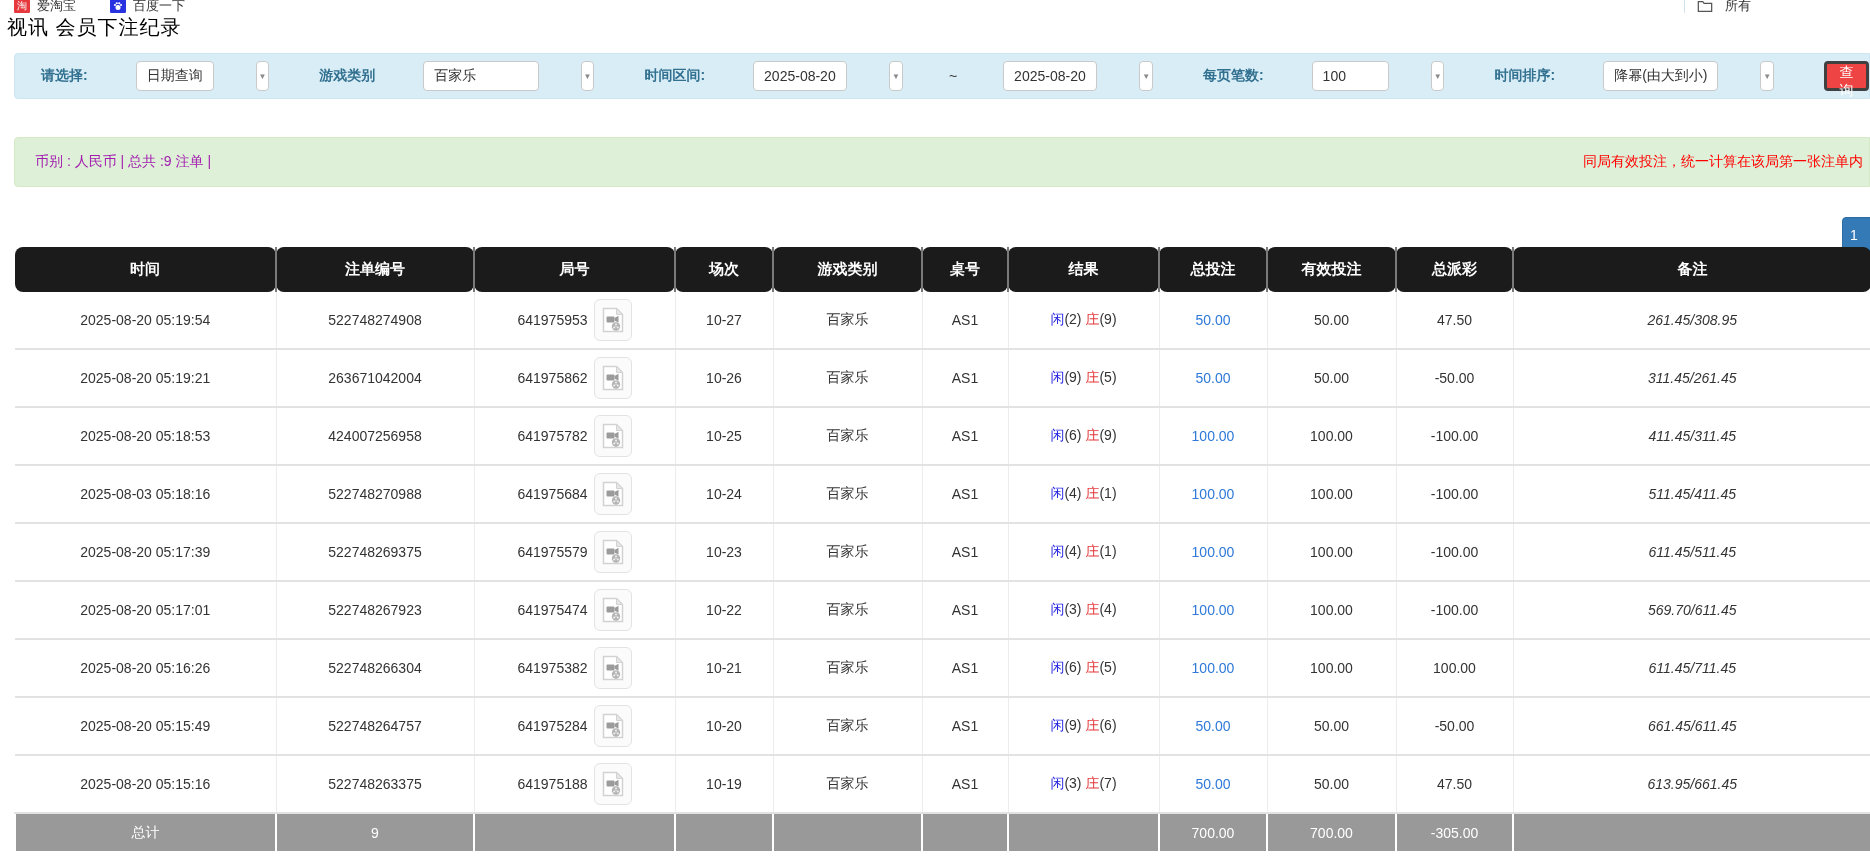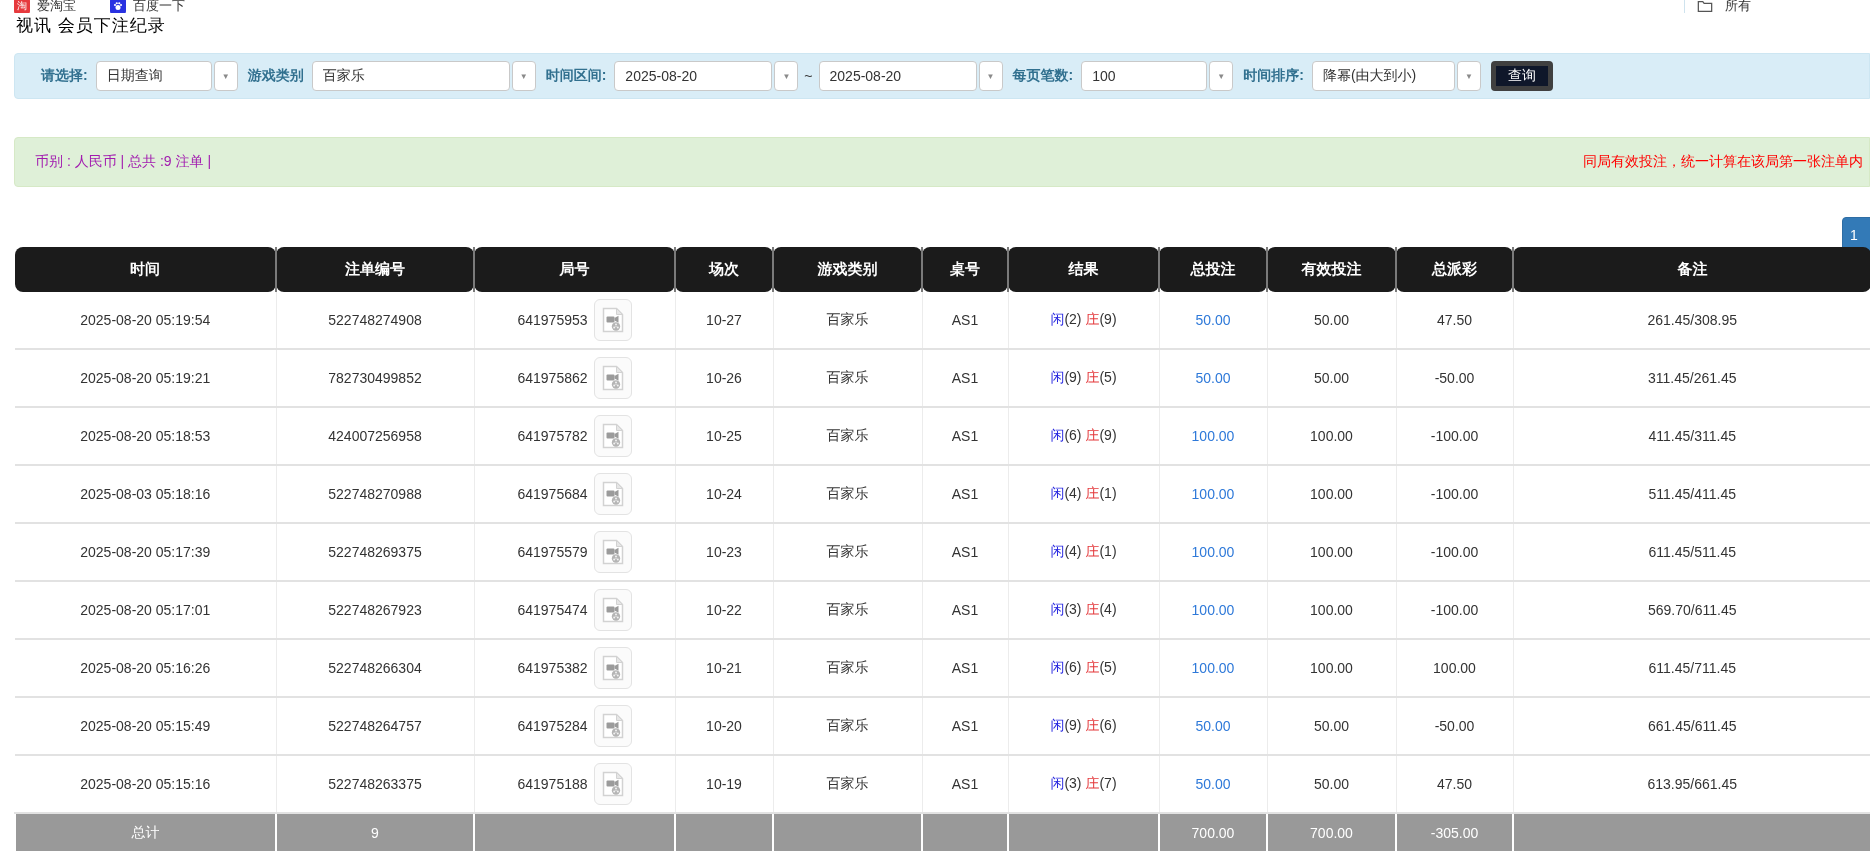--- a/index.html
+++ b/index.html
@@ -11,53 +11,53 @@
   .bookmarks { position:absolute; top:0; left:0; right:0; height:13px; background:#fff; overflow:hidden; }
   .bm-inner { display:flex; align-items:center; height:26px; transform:translateY(-7px); padding-left:14px; gap:34px; }
   .bm-item { display:flex; align-items:center; gap:7px; font-size:13px; color:#333; }
   .favicon { width:16px; height:16px; border-radius:3px; display:flex; align-items:center; justify-content:center; color:#fff; font-size:10px; line-height:1; flex:0 0 auto; }
   .fav-taobao { background:#e6393d; }
   .fav-baidu  { background:#2932e1; }
   .bm-right { position:absolute; left:1684px; top:0; display:flex; align-items:center; gap:12px; height:26px; transform:translateY(-7px); }
   .bm-divider { width:1px; height:16px; background:#cfe3ee; }
   .folder-ic { width:16px; height:14px; }
   
-  .page-title { position:absolute; top:14px; left:16px; font-size:17px; color:#000; letter-spacing:1px; white-space:nowrap; }
+  .page-title { position:absolute; top:14px; left:7px; font-size:20px; color:#000; letter-spacing:1px; white-space:nowrap; }
   
   .filter-bar { position:absolute; top:53px; left:14px; right:0; height:46px; background:#d9edf7;
     border:1px solid #cde6f2; border-radius:4px 0 0 4px; box-sizing:border-box;
-    display:flex; align-items:center; padding-left:26px; font-size:14px; }
+    display:flex; align-items:center; padding-left:26px; font-size:14px;gap:40px; }
   .f-label { font-weight:bold; color:#31708f; white-space:nowrap; margin-right:8px; }
   .combo { background:#fff; border:1px solid #c9c9c9; border-radius:4px; height:30px; box-sizing:border-box;
     display:flex; align-items:center; padding:4px 10px; color:#333; white-space:nowrap; }
   .caret-btn { width:24px; height:30px; box-sizing:border-box; background:#fff; border:1px solid #c9c9c9; border-radius:4px;
     display:flex; align-items:center; justify-content:center; color:#8a8a8a; font-size:8px; margin-left:2px; margin-right:10px; }
   .w-select { width:116px; } .w-game { width:198px; } .w-date { width:158px; } .w-count { width:126px; } .w-sort { width:143px; }
   .tilde { margin:0 6px 0 -4px; color:#333; }
-  .query-btn { height:30px; padding:0 12px; background:#0f172a; border:5px solid #404040; border-radius:4px;
+  .query-btn { height:30px; padding:0 12px; background:#ef4444; border:3px solid #404040; border-radius:4px;
     color:#fff; font-size:14px; cursor:pointer; font-family:inherit; }
   
   .summary-bar { position:absolute; top:137px; left:14px; right:0; height:50px; background:#dff0d8;
     border:1px solid #d6e9c6; border-radius:4px 0 0 4px; box-sizing:border-box;
     display:flex; align-items:center; justify-content:space-between; padding:0 6px 0 20px; font-size:14px; }
   .summary-left { color:#a21caf; }
   .summary-right { color:#ff0000; white-space:nowrap; }
   
   .pager { position:absolute; top:217px; right:-6px; width:34px; height:36px; background:#337ab7; border:1px solid #2e6da4;
     border-radius:4px; color:#fff; display:flex; align-items:center; justify-content:flex-start; padding-left:7px;
     box-sizing:border-box; font-size:14px; cursor:pointer; }
   
   .records { position:absolute; top:247px; left:14px; }
   table.rec { border-collapse:collapse; table-layout:fixed; width:1856px; font-size:14px; }
   .rec thead th { background:#1b1b1b; color:#fff; height:43px; font-weight:bold; font-size:15px;
     border-right:2px solid #7a7a7a; text-align:center;border-radius:8px; }
   .rec thead th:last-child { border-right:none; }
   .rec tbody td { height:54px; text-align:center; color:#333; background:#fff;
     border-bottom:2px solid #e2e2e2; border-right:1px solid #ececec; overflow:hidden; white-space:nowrap; }
-  .rec tbody td:last-child { border-right:none; }
+  .rec tbody td:last-child { border-right:none;font-style:italic; }
   .rec tfoot td { height:35px; background:#999999; color:#fff; text-align:center; border:2px solid #fff; }
   .blue-link { color:#2e79d9; cursor:pointer; }
   .neg { color:#ff0000; }
   .res-p { color:#2929e0; }
   .res-b { color:#e4393c; }
   .video-btn { display:inline-flex; align-items:center; justify-content:center; vertical-align:middle;
     width:36px; height:40px; background:#fbfbfb; border:1px solid #e3e3e3; border-radius:6px; margin-left:6px; cursor:pointer; }
   .round-num { vertical-align:middle;text-align:right; }
 </style>
 </head>
@@ -202,21 +202,21 @@
           <td>百家乐</td>
           <td>AS1</td>
           <td><span class="res-p">闲</span><span>(2)</span> <span class="res-b">庄</span><span>(9)</span></td>
           <td><span class="blue-link">50.00</span></td>
           <td>50.00</td>
           <td>47.50</td>
           <td>261.45/308.95</td>
         </tr>
         <tr>
           <td>2025-08-20 05:19:21</td>
-          <td>782730499852</td>
+          <td>263671042004</td>
           <td><span class="round-num">641975862</span><span class="video-btn">
               <svg width="22" height="26" viewBox="0 0 22 26">
                 <path d="M1.5 1.5 h13 l6 6 v17 h-19 z" fill="#ffffff" stroke="#d2d2d2" stroke-width="1.5"></path>
                 <path d="M14.5 1.5 l6 6 h-6 z" fill="#e6e6e6" stroke="#d2d2d2"></path>
                 <rect x="4.5" y="9.5" width="8" height="6" rx="1" fill="#9b9b9b"></rect>
                 <path d="M12.5 11 l4 -2.2 v7 l-4 -2.2 z" fill="#9b9b9b"></path>
                 <circle cx="14" cy="19.5" r="4.2" fill="#b5b5b5"></circle>
                 <circle cx="14" cy="17.6" r="1" fill="#f2f2f2"></circle>
                 <circle cx="12.2" cy="20.4" r="1" fill="#f2f2f2"></circle>
                 <circle cx="15.8" cy="20.4" r="1" fill="#f2f2f2"></circle>

